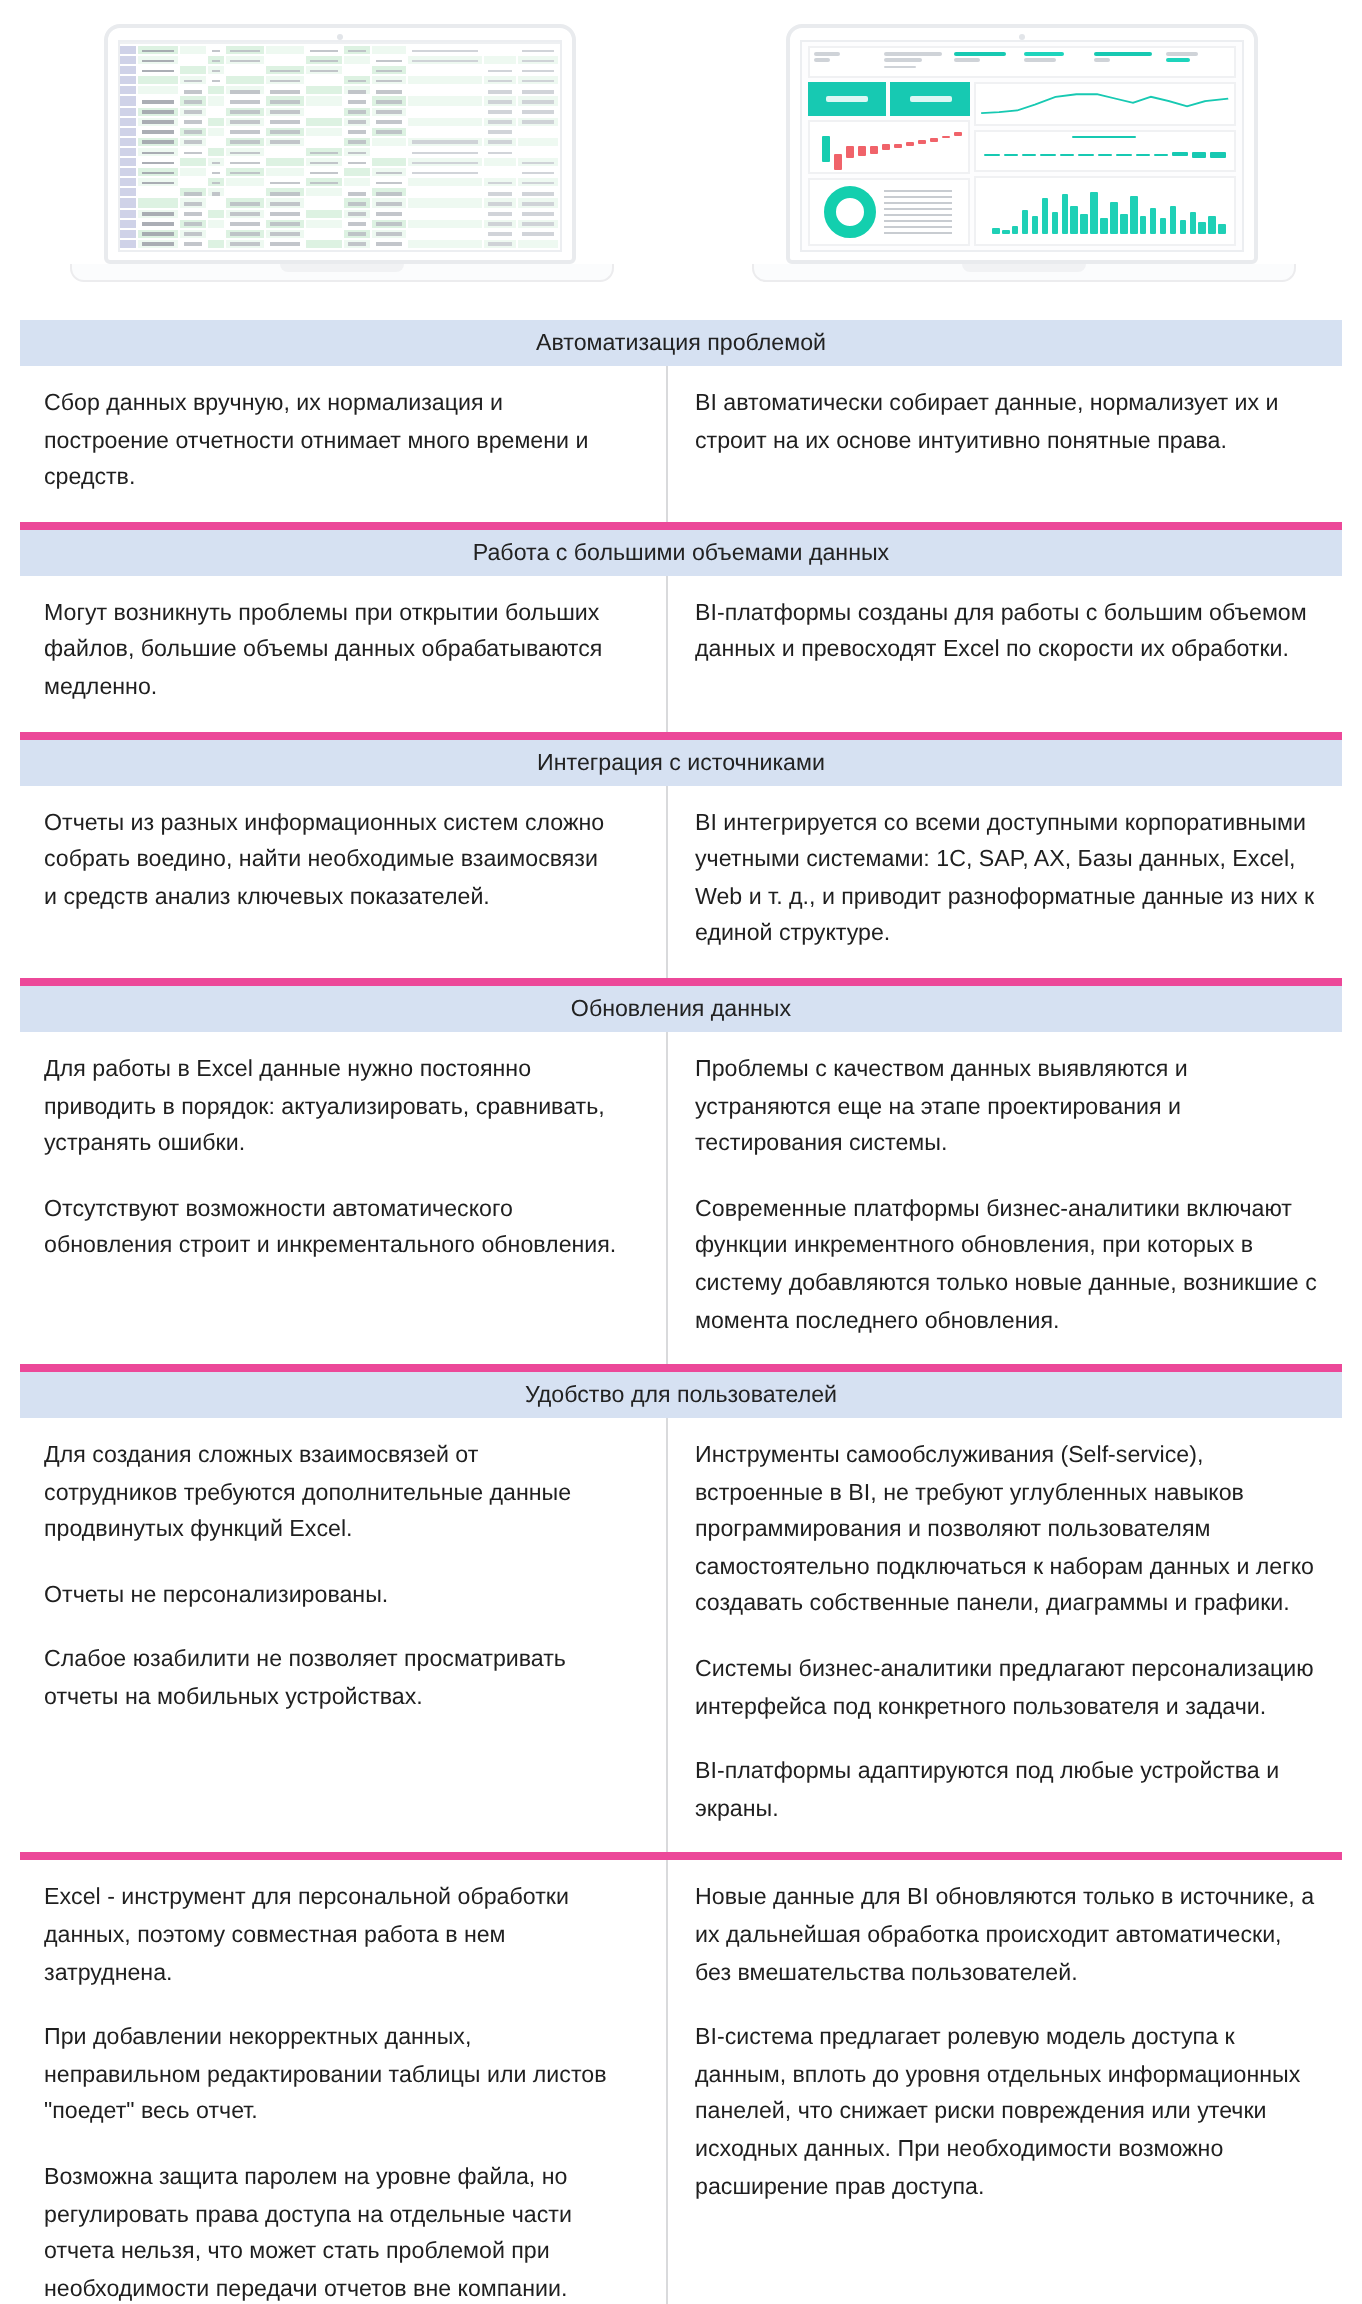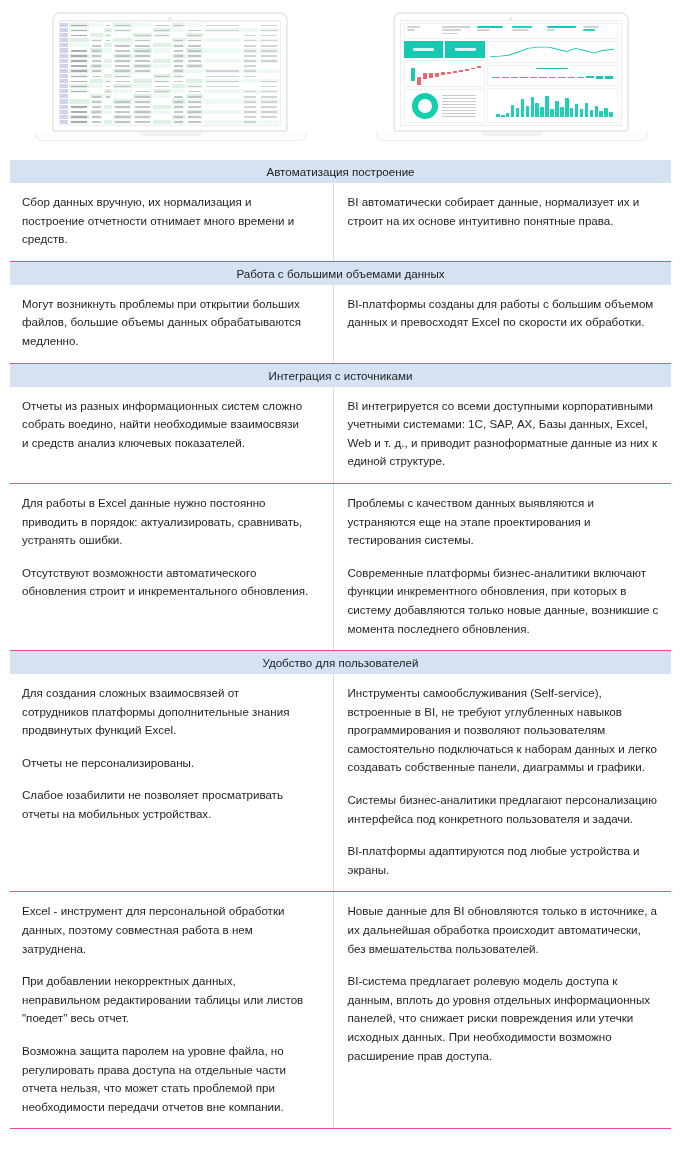--- a/index.html
+++ b/index.html
@@ -262,21 +262,21 @@
   }
   td.cell.right {
     padding-left: 14px;
     padding-right: 10px;
   }
   td.cell p { margin: 0 0 14px 0; }
   td.cell p:last-child { margin-bottom: 0; }
 
   tr.sect-row td { border-bottom: none; }
   tr.body-row td { border-bottom: none; }
-  tr.body-row.ruled td { border-bottom: 1px solid #ec4899; }
+  tr.body-row.ruled td { border-bottom: 4px solid #ec4899; }
 </style>
 </head>
 <body>
 
 <div class="hero">
 
   <div class="hero-cell">
     <div class="laptop">
       <div class="laptop-lid">
         <div class="laptop-cam"></div>
@@ -1047,21 +1047,21 @@
 </div>
 
 <div class="tbl-wrap">
   <table class="cmp">
     <colgroup>
         <col class="c-left">
         <col class="c-right">
       </colgroup>
     <tbody id="tbl-body">
     <tr class="sect-row">
-          <td class="sect" colspan="2">Автоматизация построение</td>
+          <td class="sect" colspan="2">Автоматизация проблемой</td>
         </tr>
         <tr class="body-row ruled">
           <td class="cell left">
             <p>Сбор данных вручную, их нормализация и построение отчетности отнимает много времени и средств.</p>
           </td>
           <td class="cell right">
             <p>BI автоматически собирает данные, нормализует их и строит на их основе интуитивно понятные права.</p>
           </td>
         </tr>
         <tr class="sect-row">
@@ -1079,36 +1079,39 @@
           <td class="sect" colspan="2">Интеграция с источниками</td>
         </tr>
         <tr class="body-row ruled">
           <td class="cell left">
             <p>Отчеты из разных информационных систем сложно собрать воедино, найти необходимые взаимосвязи и средств анализ ключевых показателей.</p>
           </td>
           <td class="cell right">
             <p>BI интегрируется со всеми доступными корпоративными учетными системами: 1С, SAP, AX, Базы данных, Excel, Web и т. д., и приводит разноформатные данные из них к единой структуре.</p>
           </td>
         </tr>
+        <tr class="sect-row">
+          <td class="sect" colspan="2">Обновления данных</td>
+        </tr>
         <tr class="body-row ruled">
           <td class="cell left">
             <p>Для работы в Excel данные нужно постоянно приводить в порядок: актуализировать, сравнивать, устранять ошибки.</p>
             <p>Отсутствуют возможности автоматического обновления строит и инкрементального обновления.</p>
           </td>
           <td class="cell right">
             <p>Проблемы с качеством данных выявляются и устраняются еще на этапе проектирования и тестирования системы.</p>
             <p>Современные платформы бизнес-аналитики включают функции инкрементного обновления, при которых в систему добавляются только новые данные, возникшие с момента последнего обновления.</p>
           </td>
         </tr>
         <tr class="sect-row">
           <td class="sect" colspan="2">Удобство для пользователей</td>
         </tr>
         <tr class="body-row ruled">
           <td class="cell left">
-            <p>Для создания сложных взаимосвязей от сотрудников платформы дополнительные знания продвинутых функций Excel.</p>
+            <p>Для создания сложных взаимосвязей от сотрудников требуются дополнительные данные продвинутых функций Excel.</p>
             <p>Отчеты не персонализированы.</p>
             <p>Слабое юзабилити не позволяет просматривать отчеты на мобильных устройствах.</p>
           </td>
           <td class="cell right">
             <p>Инструменты самообслуживания (Self-service), встроенные в BI, не требуют углубленных навыков программирования и позволяют пользователям самостоятельно подключаться к наборам данных и легко создавать собственные панели, диаграммы и графики.</p>
             <p>Системы бизнес-аналитики предлагают персонализацию интерфейса под конкретного пользователя и задачи.</p>
             <p>BI-платформы адаптируются под любые устройства и экраны.</p>
           </td>
         </tr>
         <tr class="body-row ruled">

